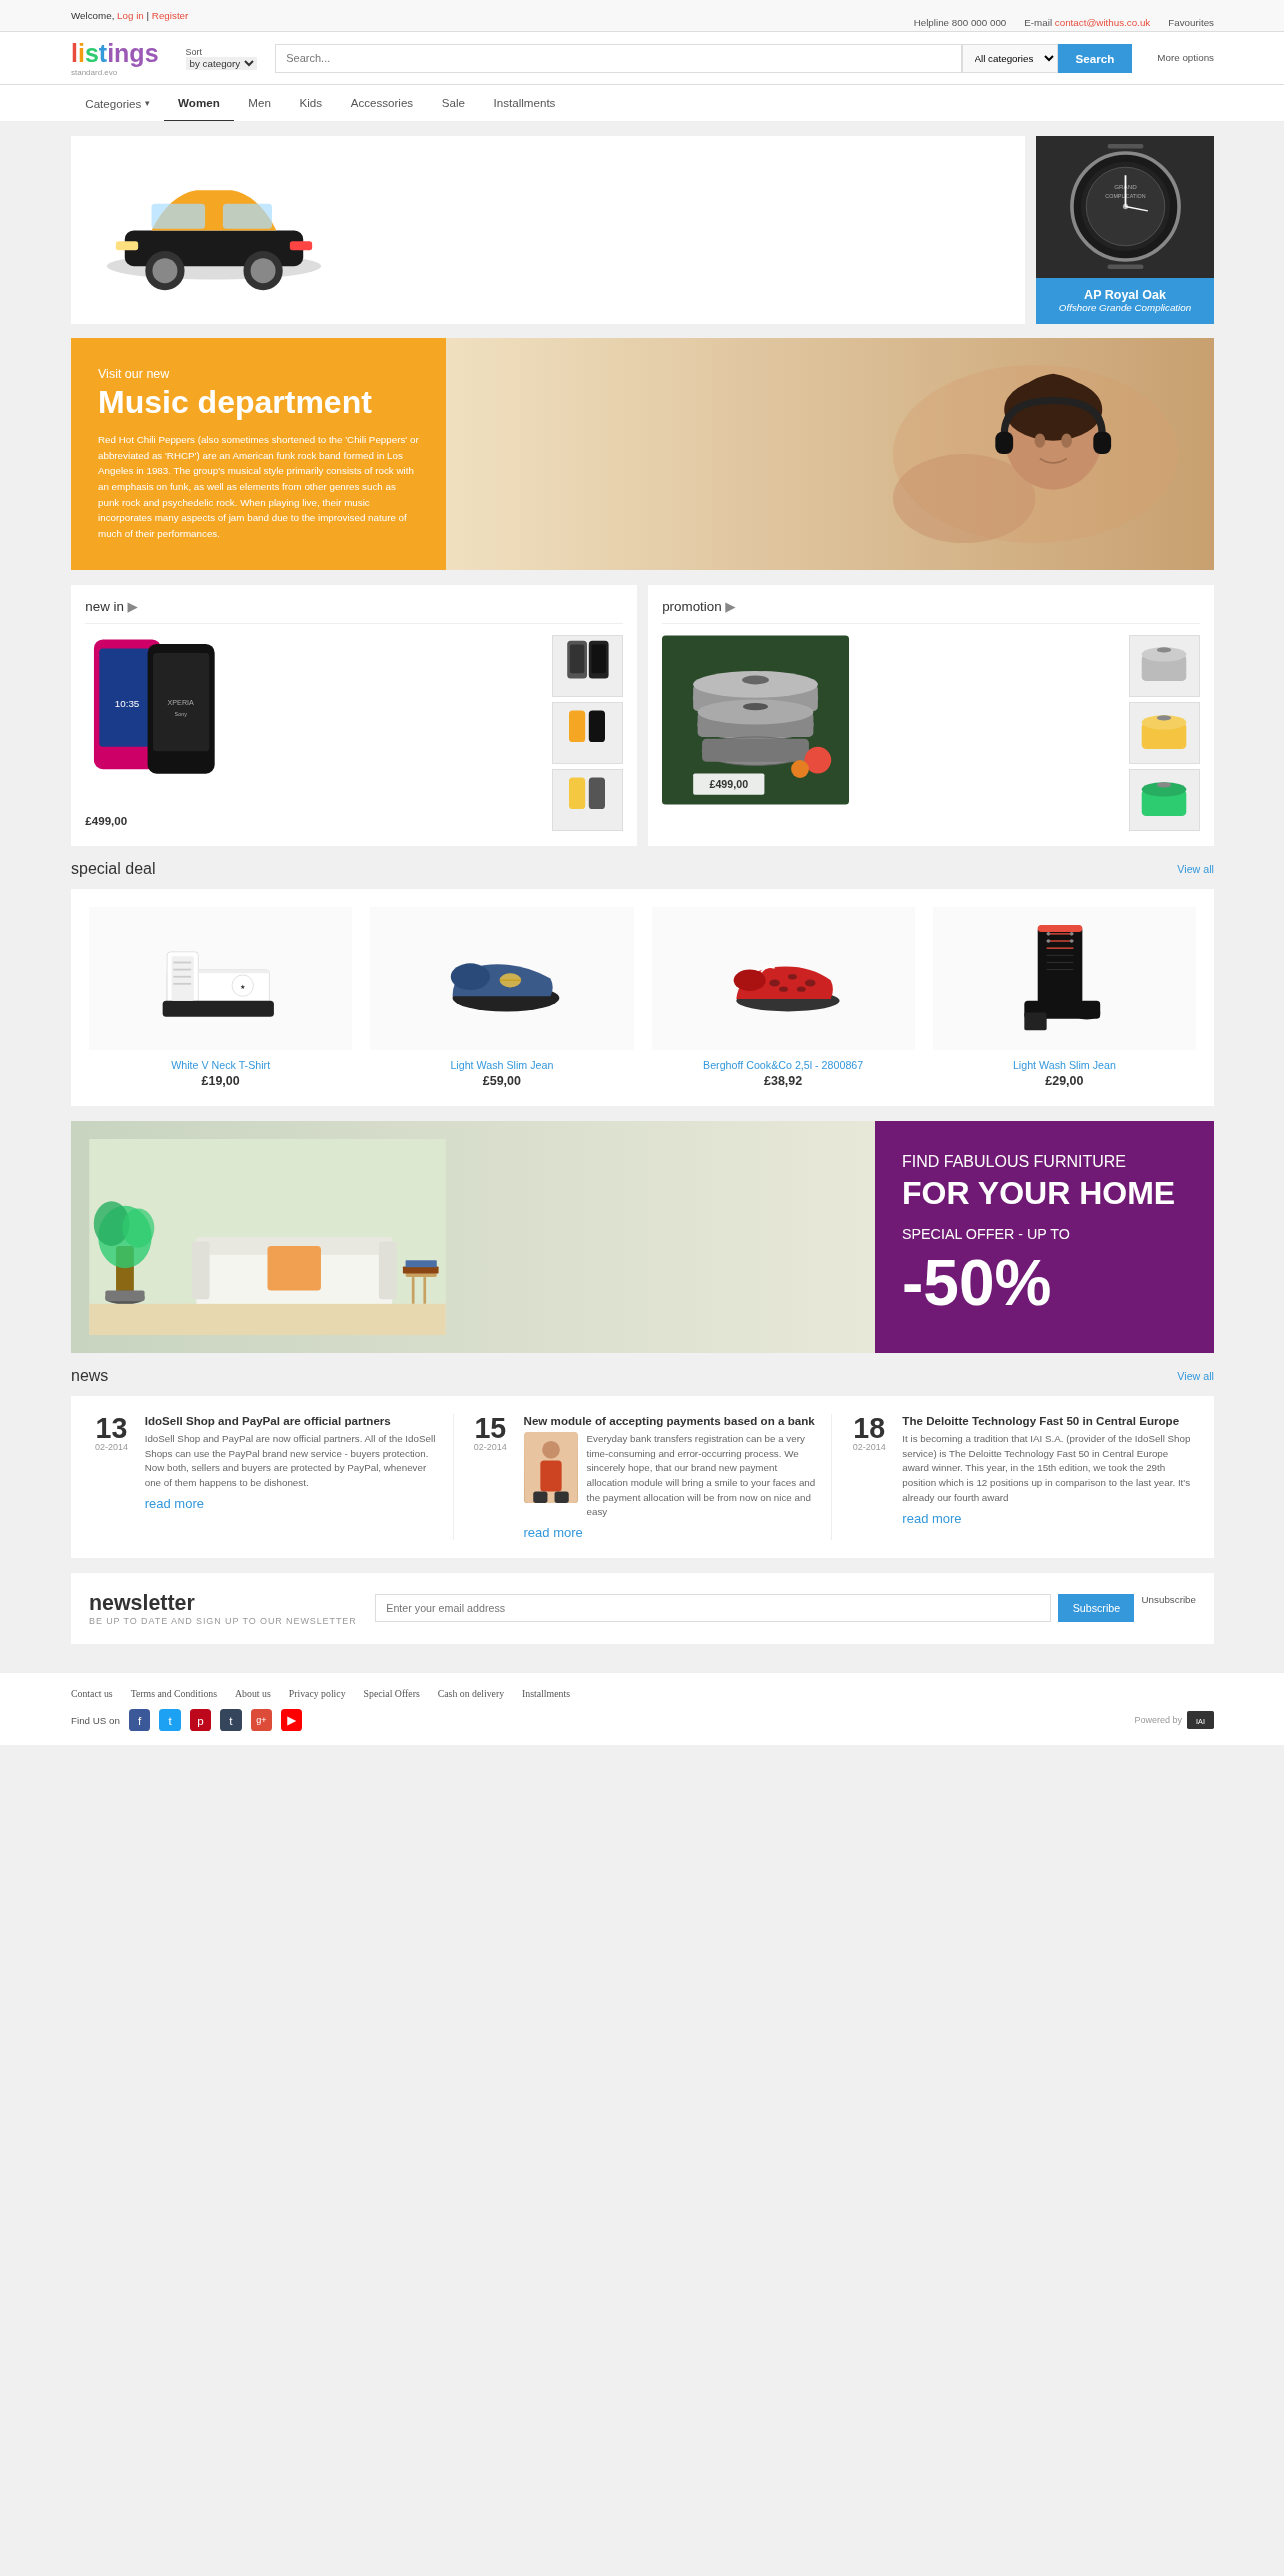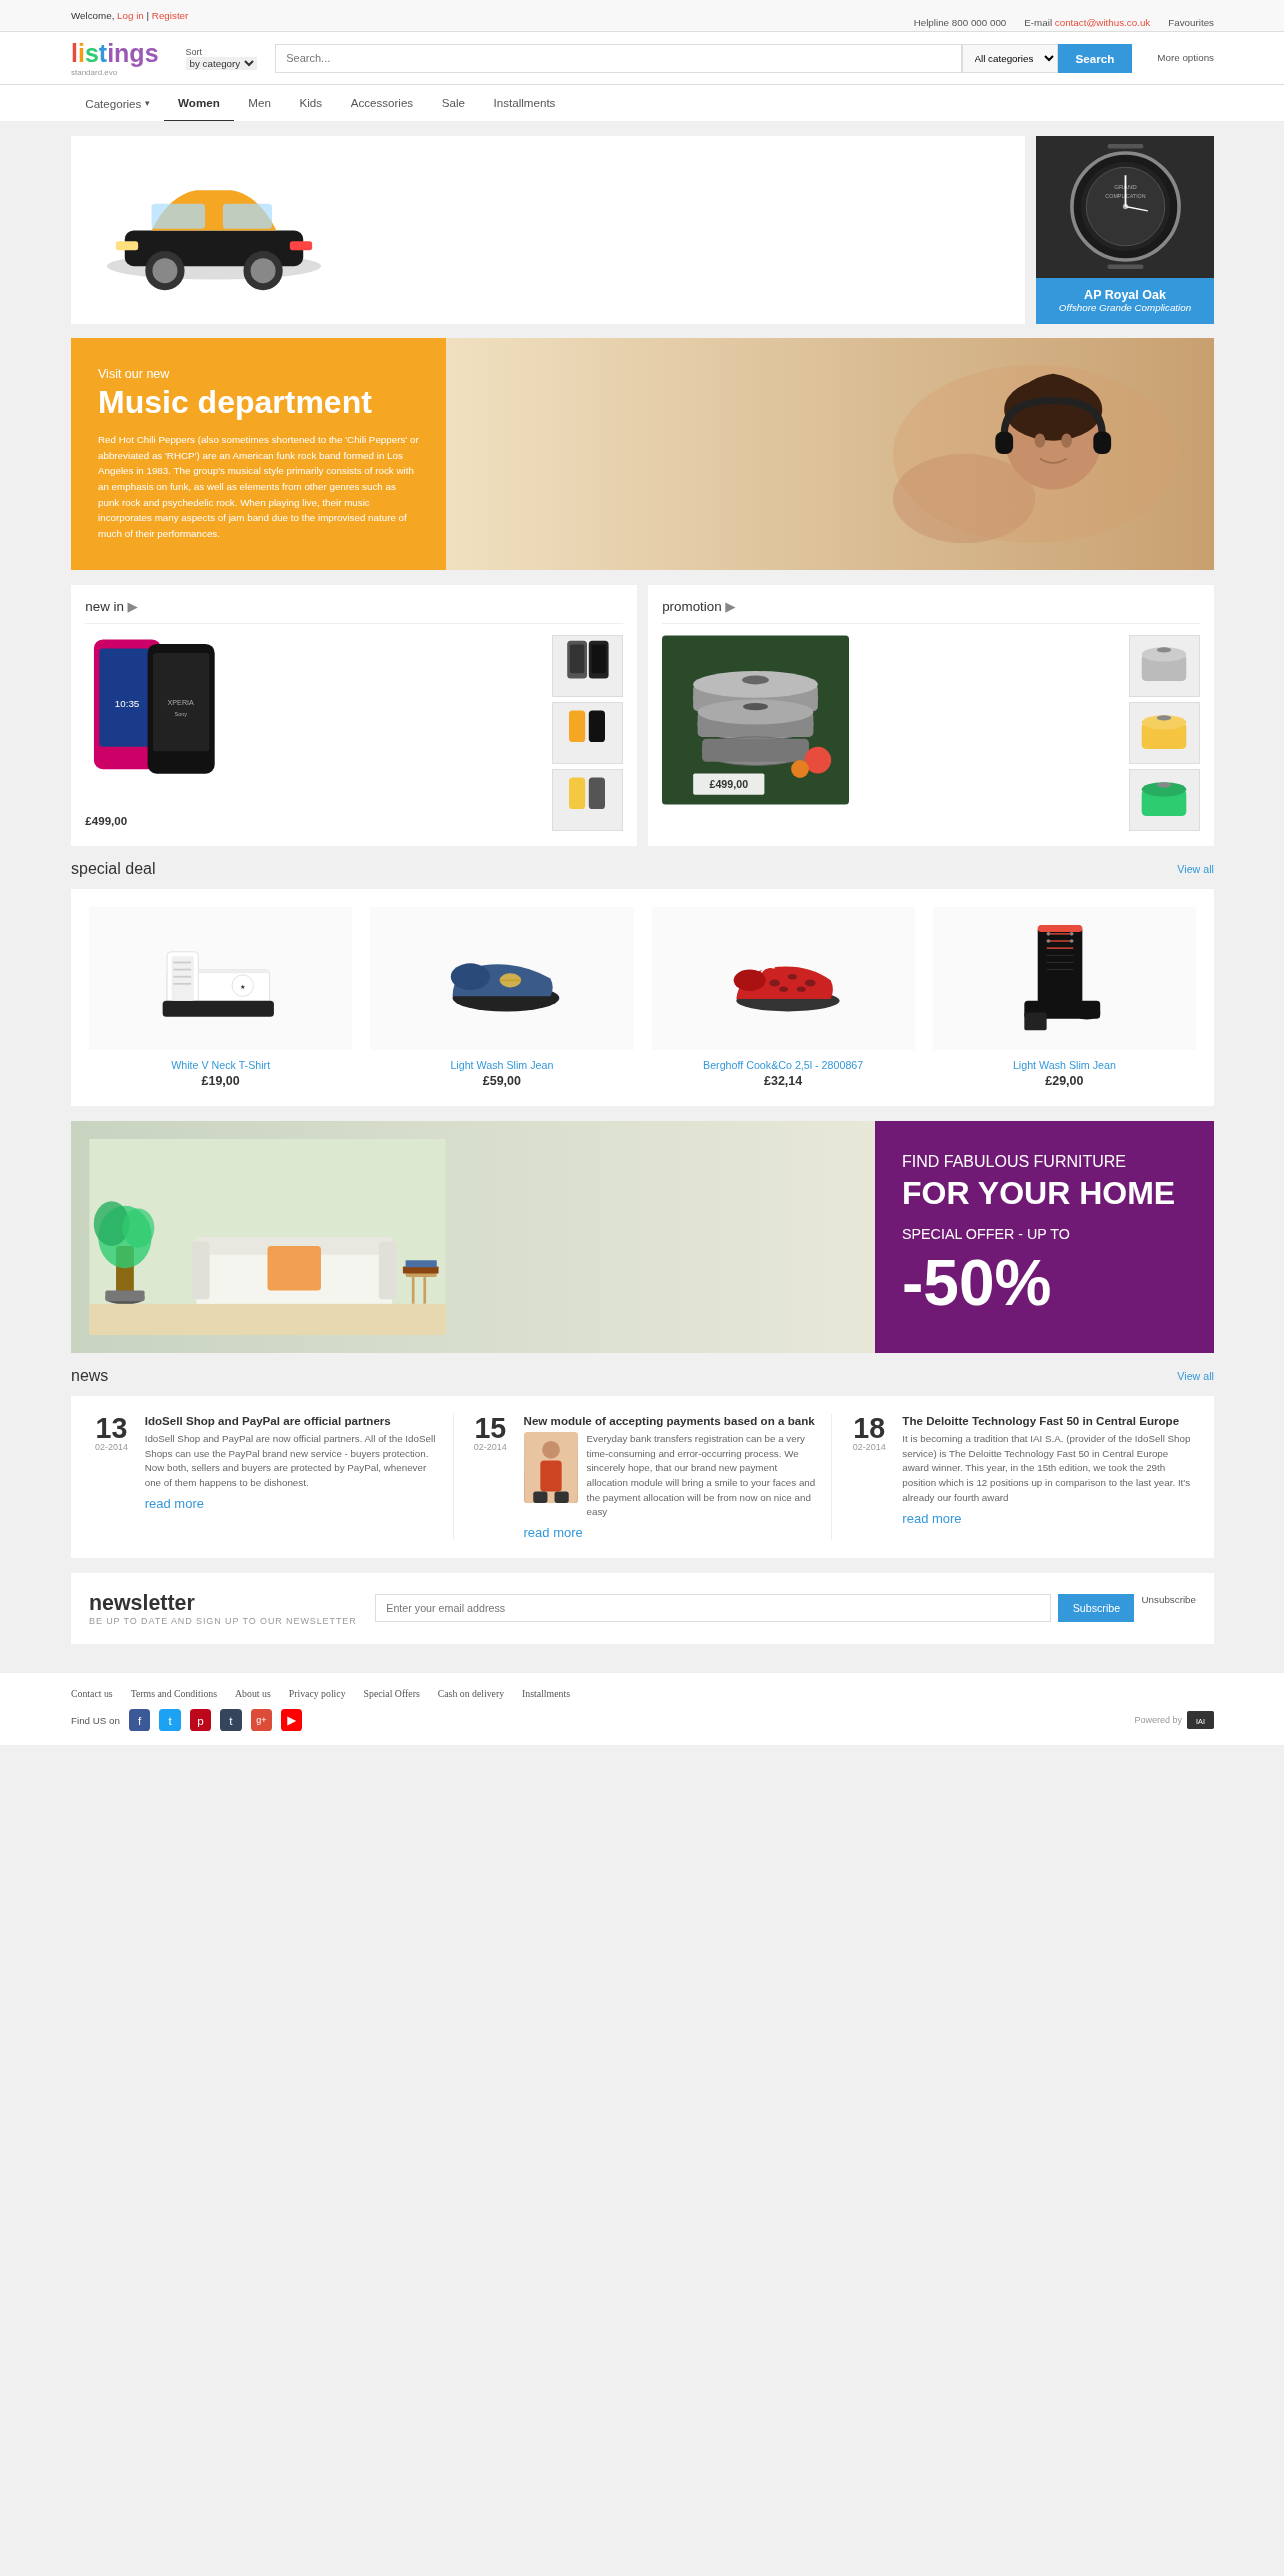--- a/index.html
+++ b/index.html
@@ -433,21 +433,21 @@
           <ellipse cx="100" cy="55" rx="6" ry="4" fill="#111" opacity="0.4"></ellipse>
           <ellipse cx="70" cy="62" rx="5" ry="3" fill="#111" opacity="0.4"></ellipse>
           <ellipse cx="90" cy="62" rx="5" ry="3" fill="#111" opacity="0.4"></ellipse>
 
           <path d="M45 43 Q50 35 60 38" stroke="#fff" stroke-width="2" fill="none"></path>
 
           <ellipse cx="32" cy="52" rx="18" ry="12" fill="#aa1111"></ellipse>
         </svg>
       </div>
       <div class="product-name">Berghoff Cook&amp;Co 2,5l - 2800867</div>
-      <div class="product-price">£32,14</div>
+      <div class="product-price">£38,92</div>
     </div>
 
     <div class="product-card">
       <div class="product-img">
         <svg width="125" height="125" viewBox="0 0 140 140">
 
           <rect x="40" y="10" width="50" height="90" rx="6" fill="#111"></rect>
 
           <line x1="50" y1="20" x2="80" y2="20" stroke="#e74c3c" stroke-width="1.5"></line>
           <line x1="50" y1="28" x2="80" y2="28" stroke="#e74c3c" stroke-width="1.5"></line>

